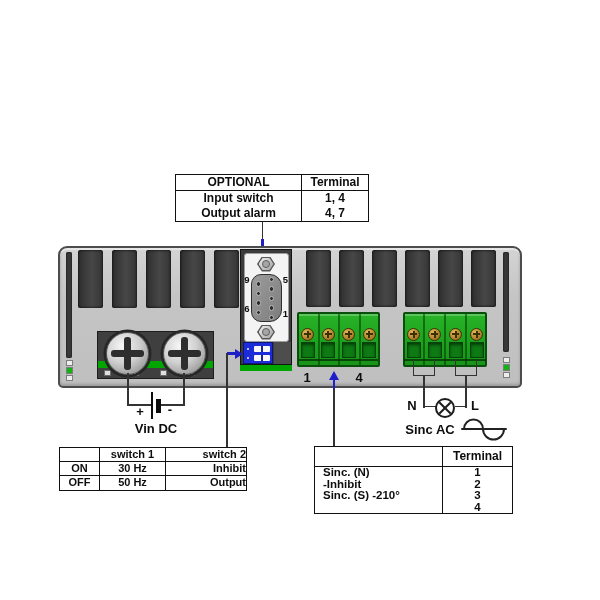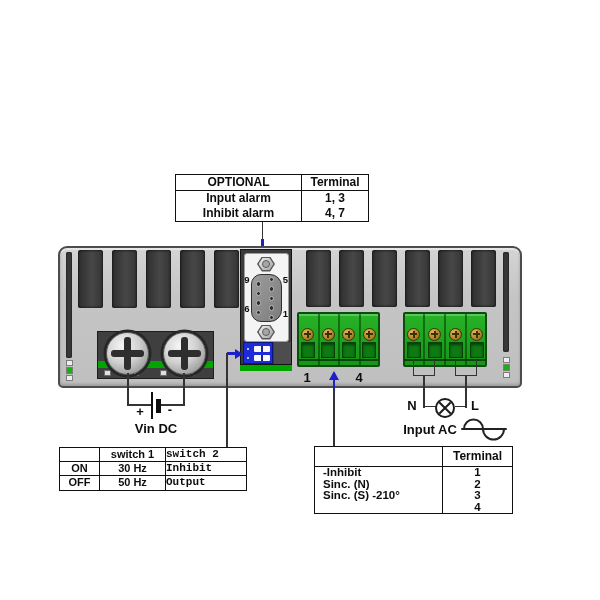--- a/index.html
+++ b/index.html
@@ -97,44 +97,44 @@
   .t1-row{display:flex;}
   .t1-h{height:16px;line-height:15px;border-bottom:1.6px solid #101010;}
   .t1-b{height:15px;line-height:15px;}
   .t1-c1{width:126px;border-right:1.6px solid #101010;text-align:center;}
   .t1-c2{flex:1;text-align:center;}
   #tbl-switch{left:59px;top:404px;width:188px;font-size:11px;}
   .t2-row{display:flex;height:14px;line-height:13px;}
   .t2-row.bb{border-bottom:1.3px solid #101010;}
   .t2-c1{width:40px;border-right:1.3px solid #101010;text-align:center;}
   .t2-c2{width:66px;border-right:1.3px solid #101010;text-align:center;}
-  .t2-c3{flex:1;text-align:left;font-family:Liberation Mono, monospace;}
+  .t2-c3{flex:1;text-align:right;}
   #tbl-terminal{left:314px;top:403px;width:199px;font-size:11.5px;display:flex;}
   .t3-left{width:128px;border-right:1.4px solid #101010;}
   .t3-right{flex:1;}
   .t3-head{height:20px;line-height:19px;border-bottom:1.4px solid #101010;text-align:center;font-size:12px;}
   .t3-cl{height:11.5px;line-height:11.7px;padding-left:8px;}
   .t3-cr{height:11.5px;line-height:11.7px;text-align:center;}
 </style>
 </head>
 <body>
 
 <div id="canvas">
 
   <div id="tbl-optional" class="tbl">
     <div class="t1-row t1-h">
       <div class="t1-c1">OPTIONAL</div>
       <div class="t1-c2">Terminal</div>
     </div>
     <div class="t1-row t1-b">
-      <div class="t1-c1">Input alarm</div>
-      <div class="t1-c2">1, 3</div>
+      <div class="t1-c1">Input switch</div>
+      <div class="t1-c2">1, 4</div>
     </div>
     <div class="t1-row t1-b">
-      <div class="t1-c1">Inhibit alarm</div>
+      <div class="t1-c1">Output alarm</div>
       <div class="t1-c2">4, 7</div>
     </div>
   </div>
 
   <div class="wire abs" style="left:261.6px;top:179px;width:1.8px;height:19px;"></div>
   <div class="wire abs blue" style="left:260.7px;top:196px;width:3.6px;height:11px;"></div>
   <div class="arr-down" style="left:257px;top:205.5px;"></div>
 
   <div id="panel" class="abs"></div>
 
@@ -277,21 +277,21 @@
   <div class="wire abs" style="left:475.6px;top:317px;width:1.8px;height:15.5px;"></div>
   <div class="wire abs" style="left:454.6px;top:331.5px;width:22.8px;height:1.8px;"></div>
   <div class="wire abs" style="left:465.1px;top:331.5px;width:1.8px;height:33px;"></div>
   <div class="wire abs" style="left:455px;top:362.7px;width:11.9px;height:1.8px;"></div>
   <div id="lamp" class="abs">
     <div class="xbar" style="transform:rotate(45deg);"></div>
     <div class="xbar" style="transform:rotate(-45deg);"></div>
   </div>
   <div class="lbl" style="left:405px;top:355px;width:14px;text-align:center;font-size:13px;">N</div>
   <div class="lbl" style="left:468px;top:355px;width:14px;text-align:center;font-size:13px;">L</div>
-  <div class="lbl" style="left:399px;top:379px;width:62px;text-align:center;font-size:13px;">Input AC</div>
+  <div class="lbl" style="left:399px;top:379px;width:62px;text-align:center;font-size:13px;">Sinc AC</div>
   <svg class="abs" style="left:461px;top:372px;" width="46" height="26" viewBox="0 0 46 26">
     <path d="M1 14 H45" stroke="#222" stroke-width="2" fill="none" stroke-linecap="round"></path>
     <path d="M3 14 A 9.5 9.5 0 0 1 22 14" stroke="#222" stroke-width="2" fill="none"></path>
     <path d="M22 14 A 10.5 10.5 0 0 0 43 14" stroke="#222" stroke-width="2" fill="none"></path>
   </svg>
 
   <div class="wire abs" style="left:127px;top:330px;width:1.8px;height:32.8px;"></div>
   <div class="wire abs" style="left:183px;top:330px;width:1.8px;height:32.8px;"></div>
   <div class="wire abs" style="left:127px;top:361px;width:23.5px;height:1.8px;"></div>
   <div class="wire abs" style="left:161px;top:361px;width:23.8px;height:1.8px;"></div>
@@ -319,22 +319,22 @@
     <div class="t2-row">
       <div class="t2-c1">OFF</div>
       <div class="t2-c2">50 Hz</div>
       <div class="t2-c3">Output</div>
     </div>
   </div>
 
   <div id="tbl-terminal" class="tbl">
     <div class="t3-left">
       <div class="t3-head"></div>
+      <div class="t3-cl">Sinc. (N)</div>
       <div class="t3-cl">-Inhibit</div>
-      <div class="t3-cl">Sinc. (N)</div>
       <div class="t3-cl">Sinc. (S) -210°</div>
     </div>
     <div class="t3-right">
       <div class="t3-head">Terminal</div>
       <div class="t3-cr">1</div>
       <div class="t3-cr">2</div>
       <div class="t3-cr">3</div>
       <div class="t3-cr">4</div>
     </div>
   </div>

